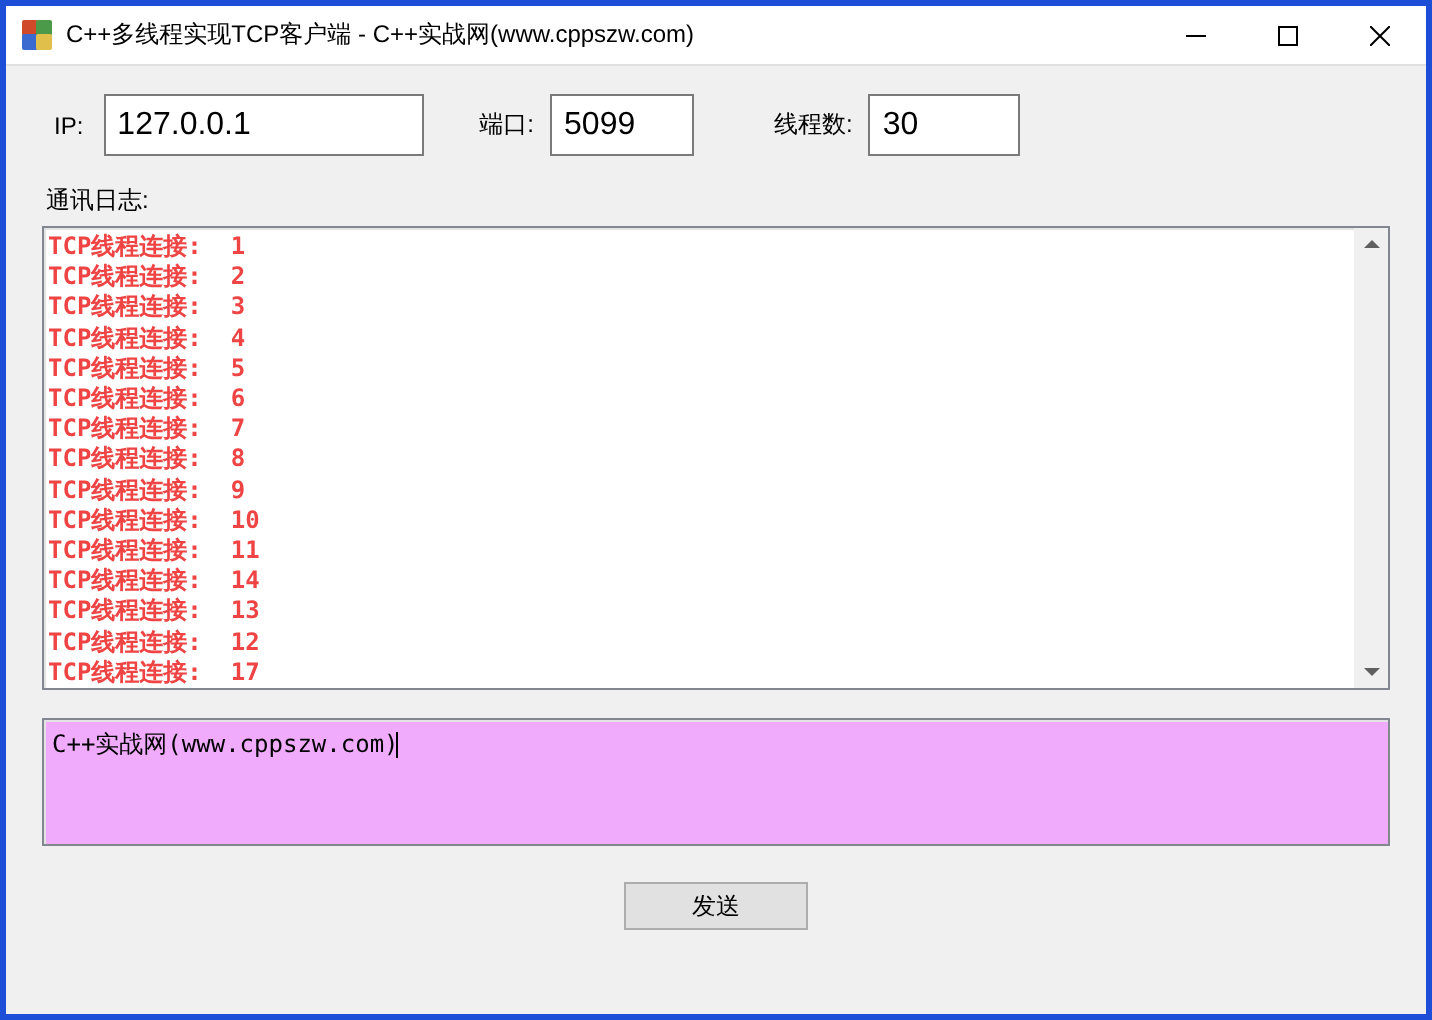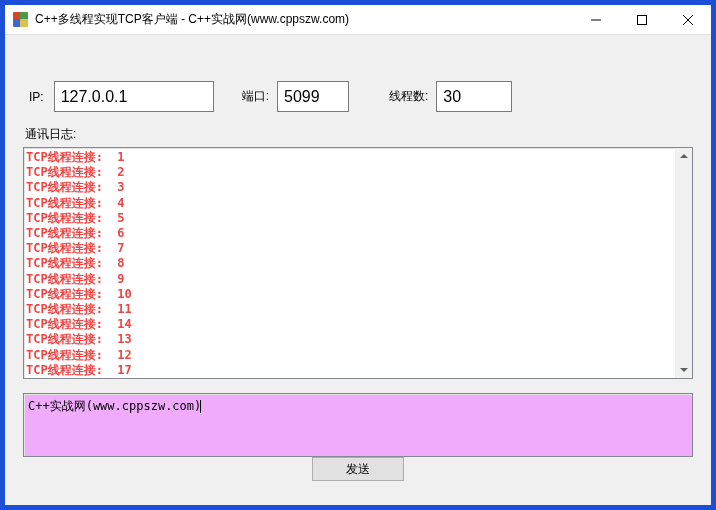--- a/index.html
+++ b/index.html
@@ -7,21 +7,21 @@
     font-family: "Microsoft YaHei", "SimSun", Tahoma, sans-serif;
     font-size: 12px;
     background: #fff;
     width: 716px;
     height: 510px;
     overflow: hidden;
   }
   .window {
     width: 716px;
     height: 510px;
-    border: 5px solid #1d4ed8;
+    border: 3px solid #1d4ed8;
     background: #f0f0f0;
     display: flex;
     flex-direction: column;
   }
   .titlebar {
     height: 30px;
     background: #fff;
     display: flex;
     align-items: center;
     padding: 0 0 0 8px;
@@ -44,21 +44,20 @@
     width: 46px; height: 100%;
     display: flex; align-items: center; justify-content: center;
     color: #000;
   }
   .winbtn svg { stroke: #000; fill: none; stroke-width: 1; }
   .client {
     flex: 1;
     padding: 14px 18px 10px 18px;
     display: flex;
     flex-direction: column;
-    margin-top: 32px;
   }
   .row1 {
     display: flex;
     align-items: center;
     gap: 0;
     margin-bottom: 14px;
   }
   .row1 .lbl { color: #000; }
   .row1 .lbl.ip { margin-left: 6px; margin-right: 10px; }
   .row1 .lbl.port { margin-left: 28px; margin-right: 8px; }
@@ -131,20 +130,21 @@
     overflow: hidden;
     color: #000;
   }
   .msgarea .cursor {
     display: inline-block; width: 1px; height: 13px; background: #000;
     vertical-align: middle; margin-left: -1px;
   }
   .sendrow {
     display: flex;
     justify-content: center;
+    padding-top: 18px;
   }
   #send { width: 92px; }
 </style>
 </head>
 <body>
 
 <div class="window">
   <div class="titlebar">
     <div class="icon">
       <div class="sq r"></div>

